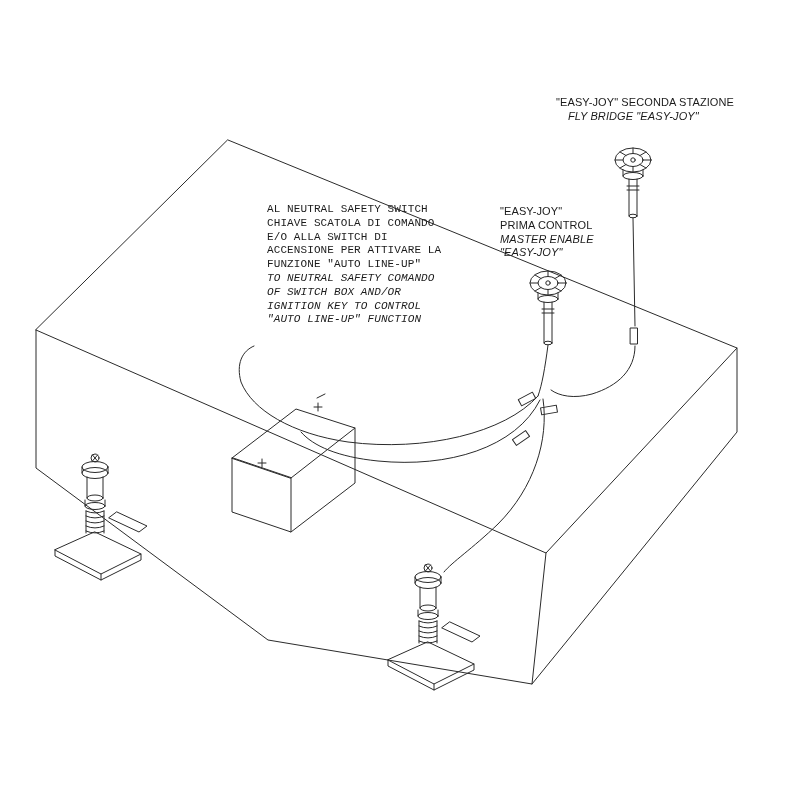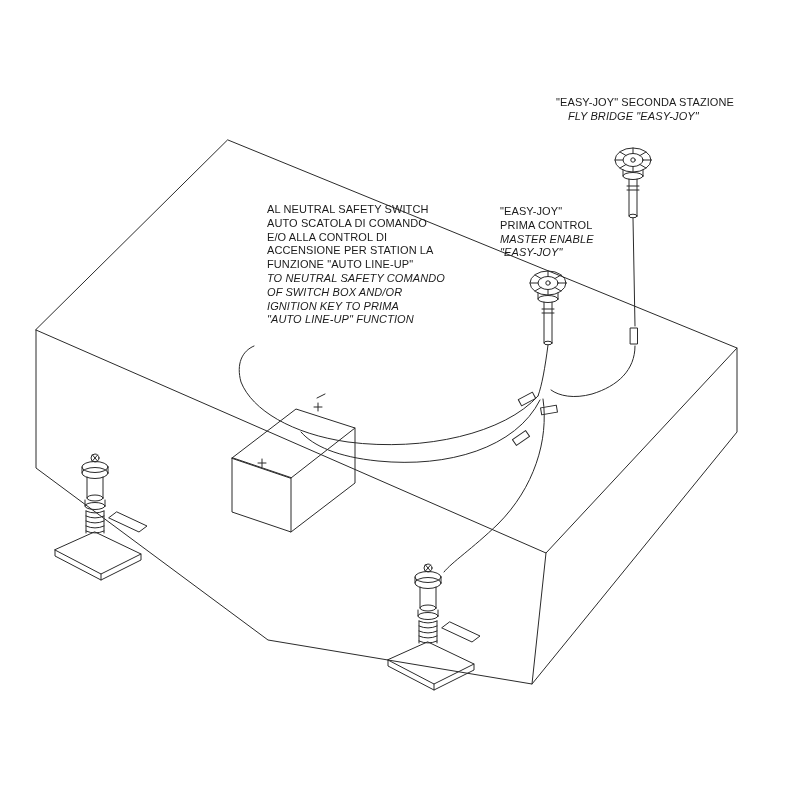--- a/index.html
+++ b/index.html
@@ -135,25 +135,25 @@
     <span class="ln italic indent">FLY BRIDGE "EASY-JOY"</span>
   </div>
 
   <div class="label" style="left:500px;top:205px;">
     <span class="ln">"EASY-JOY"</span>
     <span class="ln">PRIMA CONTROL</span>
     <span class="ln italic">MASTER ENABLE</span>
     <span class="ln italic">"EASY-JOY"</span>
   </div>
 
-  <div class="label" style="left:267px;top:203px;">
+  <div class="label" style="left:267px;top:203px;font-family:Liberation Mono, monospace;">
     <span class="ln">AL NEUTRAL SAFETY SWITCH</span>
-    <span class="ln">AUTO SCATOLA DI COMANDO</span>
-    <span class="ln">E/O ALLA CONTROL DI</span>
-    <span class="ln">ACCENSIONE PER STATION LA</span>
+    <span class="ln">CHIAVE SCATOLA DI COMANDO</span>
+    <span class="ln">E/O ALLA SWITCH DI</span>
+    <span class="ln">ACCENSIONE PER ATTIVARE LA</span>
     <span class="ln">FUNZIONE "AUTO LINE-UP"</span>
     <span class="ln italic">TO NEUTRAL SAFETY COMANDO</span>
     <span class="ln italic">OF SWITCH BOX AND/OR</span>
-    <span class="ln italic">IGNITION KEY TO PRIMA</span>
+    <span class="ln italic">IGNITION KEY TO CONTROL</span>
     <span class="ln italic">"AUTO LINE-UP" FUNCTION</span>
   </div>
 
 </div>
 
 </body></html>

